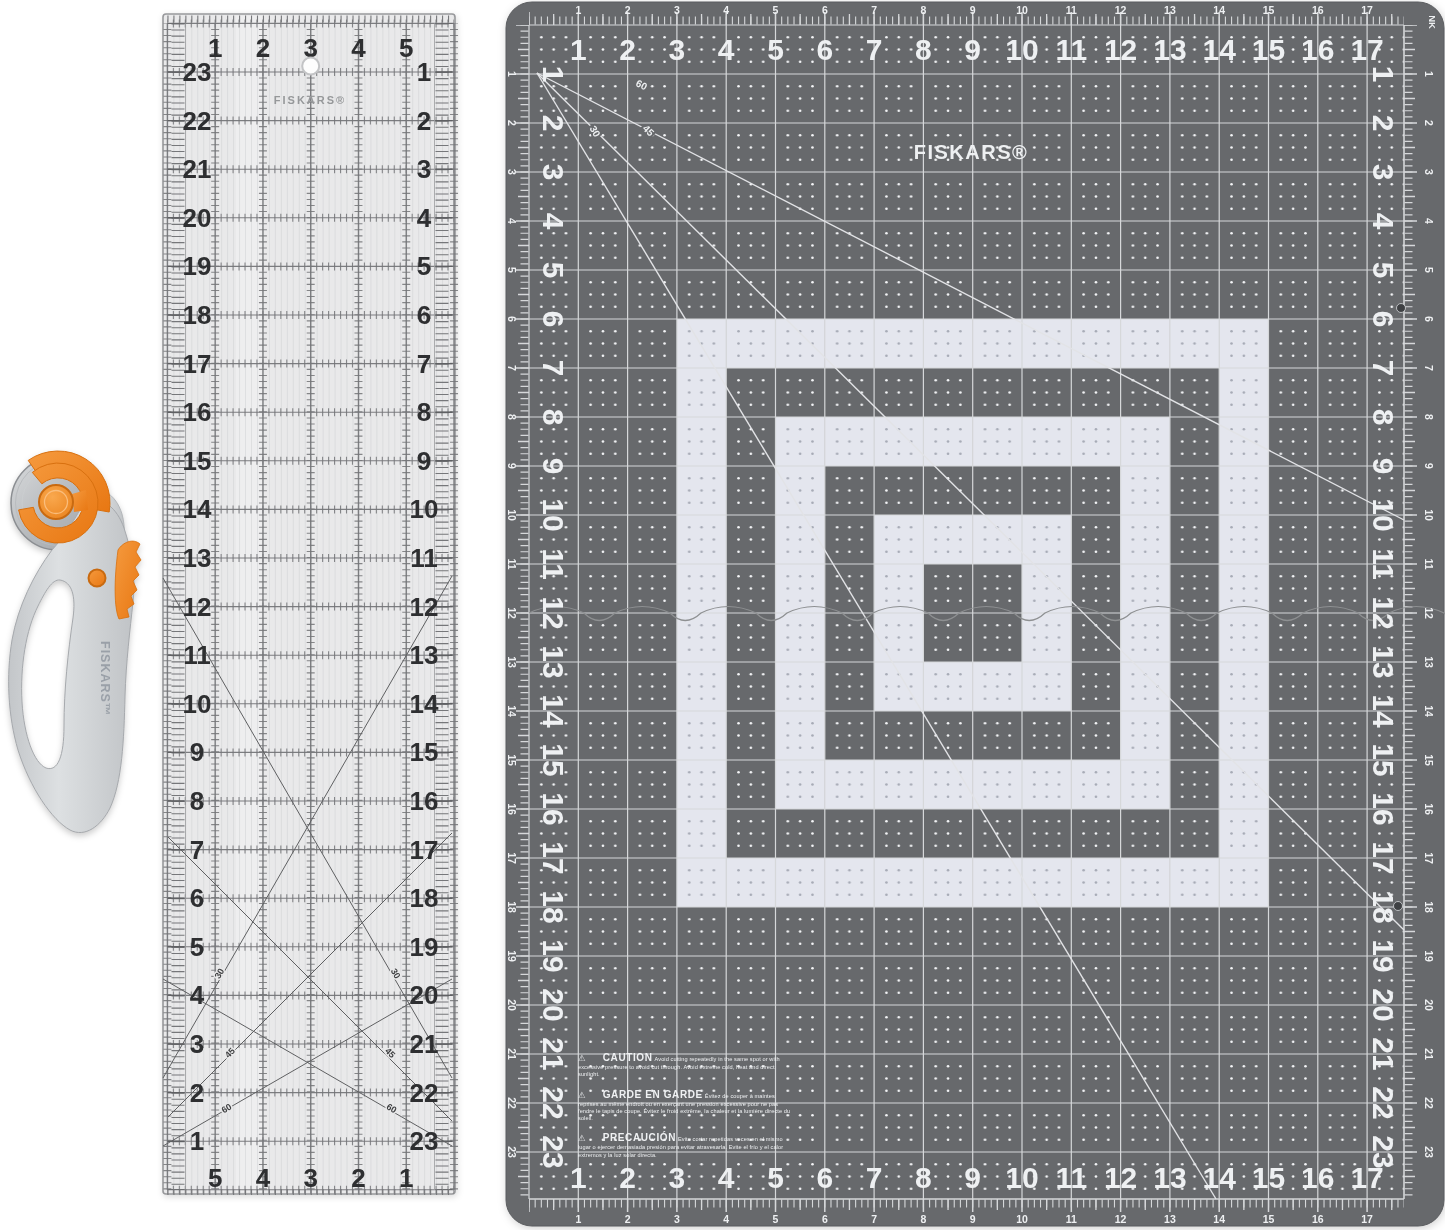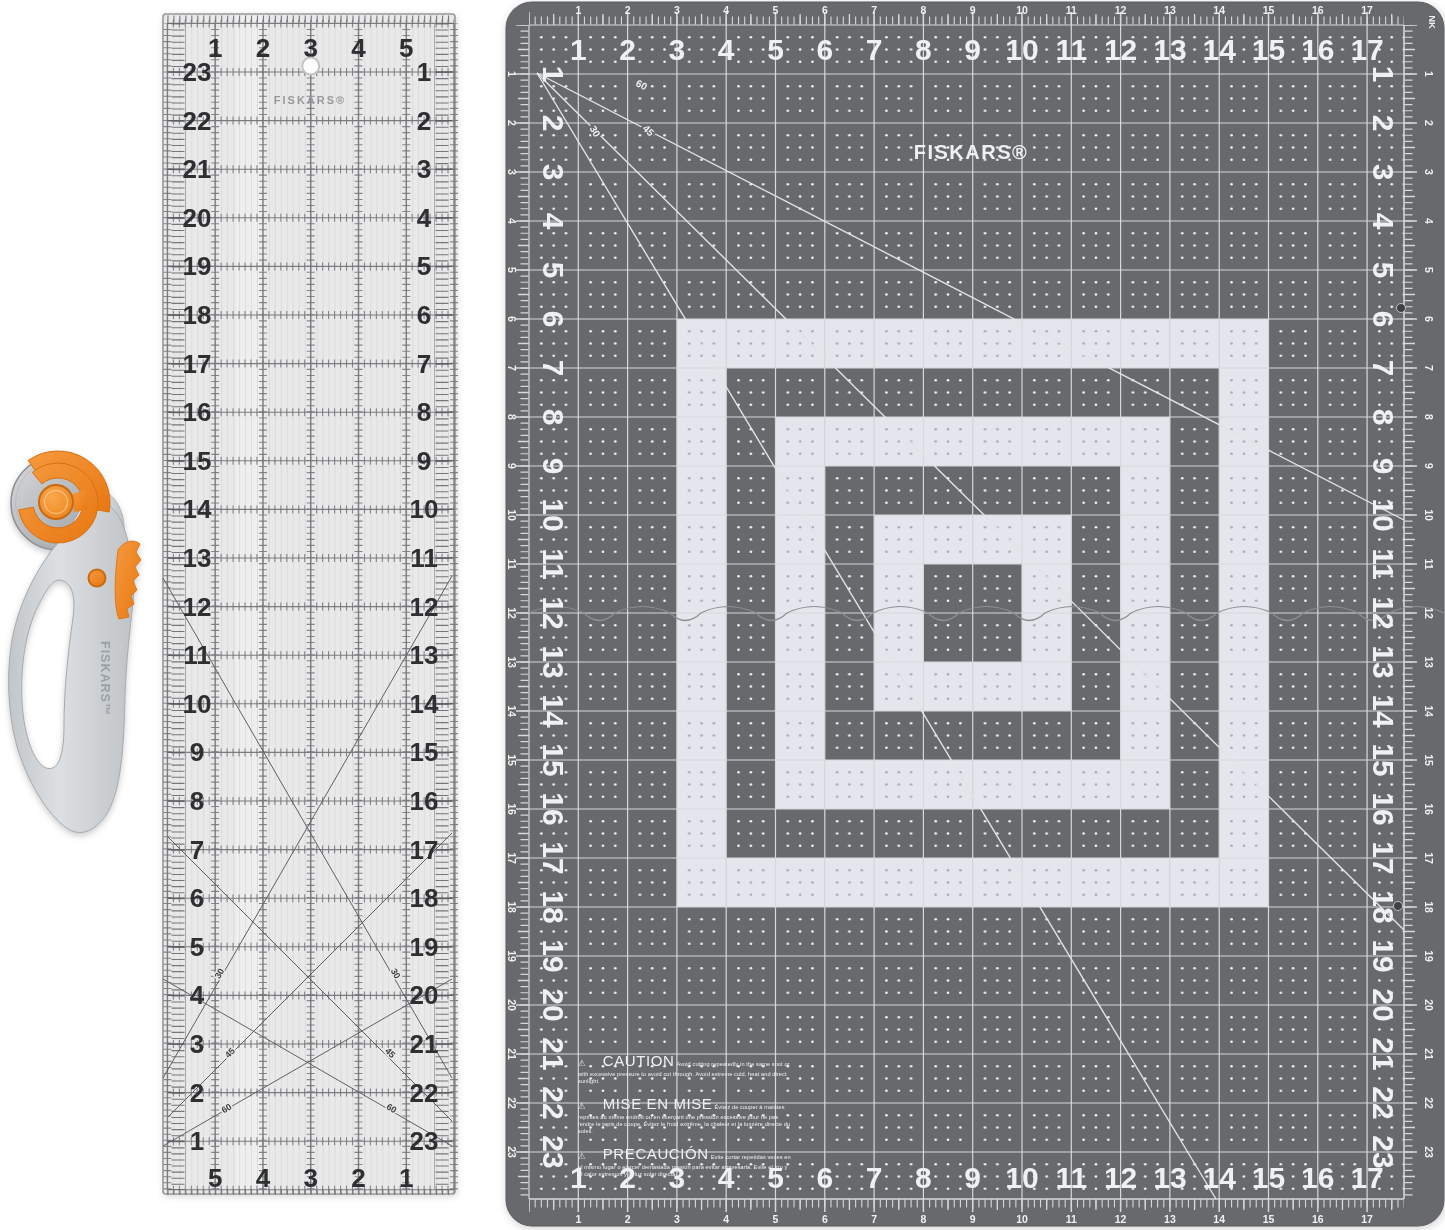--- a/index.html
+++ b/index.html
@@ -3,21 +3,21 @@
 <meta charset="utf-8">
 <style>
   html,body{margin:0;padding:0;background:#ffffff;}
   #stage{position:relative;width:1445px;height:1230px;background:#ffffff;overflow:hidden;
          font-family:"Liberation Sans",sans-serif;}
   #cutter-svg{position:absolute;left:0;top:430px;filter:drop-shadow(0 3px 3px rgba(0,0,0,.20));}
   #ruler-svg{position:absolute;left:150px;top:0;filter:drop-shadow(1px 2px 3px rgba(0,0,0,.15));}
   #mat-svg{position:absolute;left:495px;top:0;filter:drop-shadow(1px 2px 4px rgba(0,0,0,.18));}
   #caution-block{position:absolute;left:578px;top:1051px;width:214px;color:#eff1f3;}
   #caution-block p{margin:0 0 9px 0;font-size:5.6px;line-height:1.3;letter-spacing:.1px;}
-  #caution-block .ct{font-size:15px;font-weight:normal;letter-spacing:.6px;margin-right:2px;padding-left:16px;}
+  #caution-block .ct{font-size:10px;font-weight:bold;letter-spacing:.6px;margin-right:2px;padding-left:16px;}
   #caution-block .wi{font-size:8.5px;margin-right:1px;}
   text{font-family:"Liberation Sans",sans-serif;}
 </style>
 </head>
 <body>
 
 <div id="stage">
 
   <svg id="cutter-svg" width="170" height="420" viewBox="0 430 170 420">
     <defs>
@@ -585,16 +585,16 @@
         <text x="1383" y="1103" font-size="30" fill="#eef0f2" font-weight="bold" text-anchor="middle" transform="rotate(90 1383 1103)" dy="0.35em">22</text>
         <text x="1429" y="1103" font-size="10.5" fill="#eef0f2" font-weight="bold" text-anchor="middle" transform="rotate(90 1429 1103)" dy="0.35em">22</text>
         <text x="1383" y="1152" font-size="30" fill="#eef0f2" font-weight="bold" text-anchor="middle" transform="rotate(90 1383 1152)" dy="0.35em">23</text>
         <text x="1429" y="1152" font-size="10.5" fill="#eef0f2" font-weight="bold" text-anchor="middle" transform="rotate(90 1429 1152)" dy="0.35em">23</text>
       </g>
       <text x="1432" y="22" font-size="9.5" fill="#eef0f2" font-weight="bold" text-anchor="middle" transform="rotate(90 1432 22)" dy="0.35em">NK</text>
     </svg>
 
   <div id="caution-block">
     <p><span class="wi">⚠</span><span class="ct">CAUTION</span><span>Avoid cutting repeatedly in the same spot or with excessive pressure to avoid cut through. Avoid extreme cold, heat and direct sunlight.</span></p>
-    <p><span class="wi">⚠</span><span class="ct">MISE EN MISE</span><span>Évitez de couper à maintes reprises au même endroit ou en exerçant une pression excessive pour ne pas fendre le tapis de coupe. Évitez le froid extrême, la chaleur et la lumière directe du soleil.</span></p>
+    <p><span class="wi">⚠</span><span class="ct">GARDE EN GARDE</span><span>Évitez de couper à maintes reprises au même endroit ou en exerçant une pression excessive pour ne pas fendre le tapis de coupe. Évitez le froid extrême, la chaleur et la lumière directe du soleil.</span></p>
     <p><span class="wi">⚠</span><span class="ct">PRECAUCIÓN</span><span>Evite cortar repetidas veces en el mismo lugar o ejercer demasiada presión para evitar atravesarla. Evite el frío y el calor extremos y la luz solar directa.</span></p>
   </div>
 </div>
 
 </body></html>

